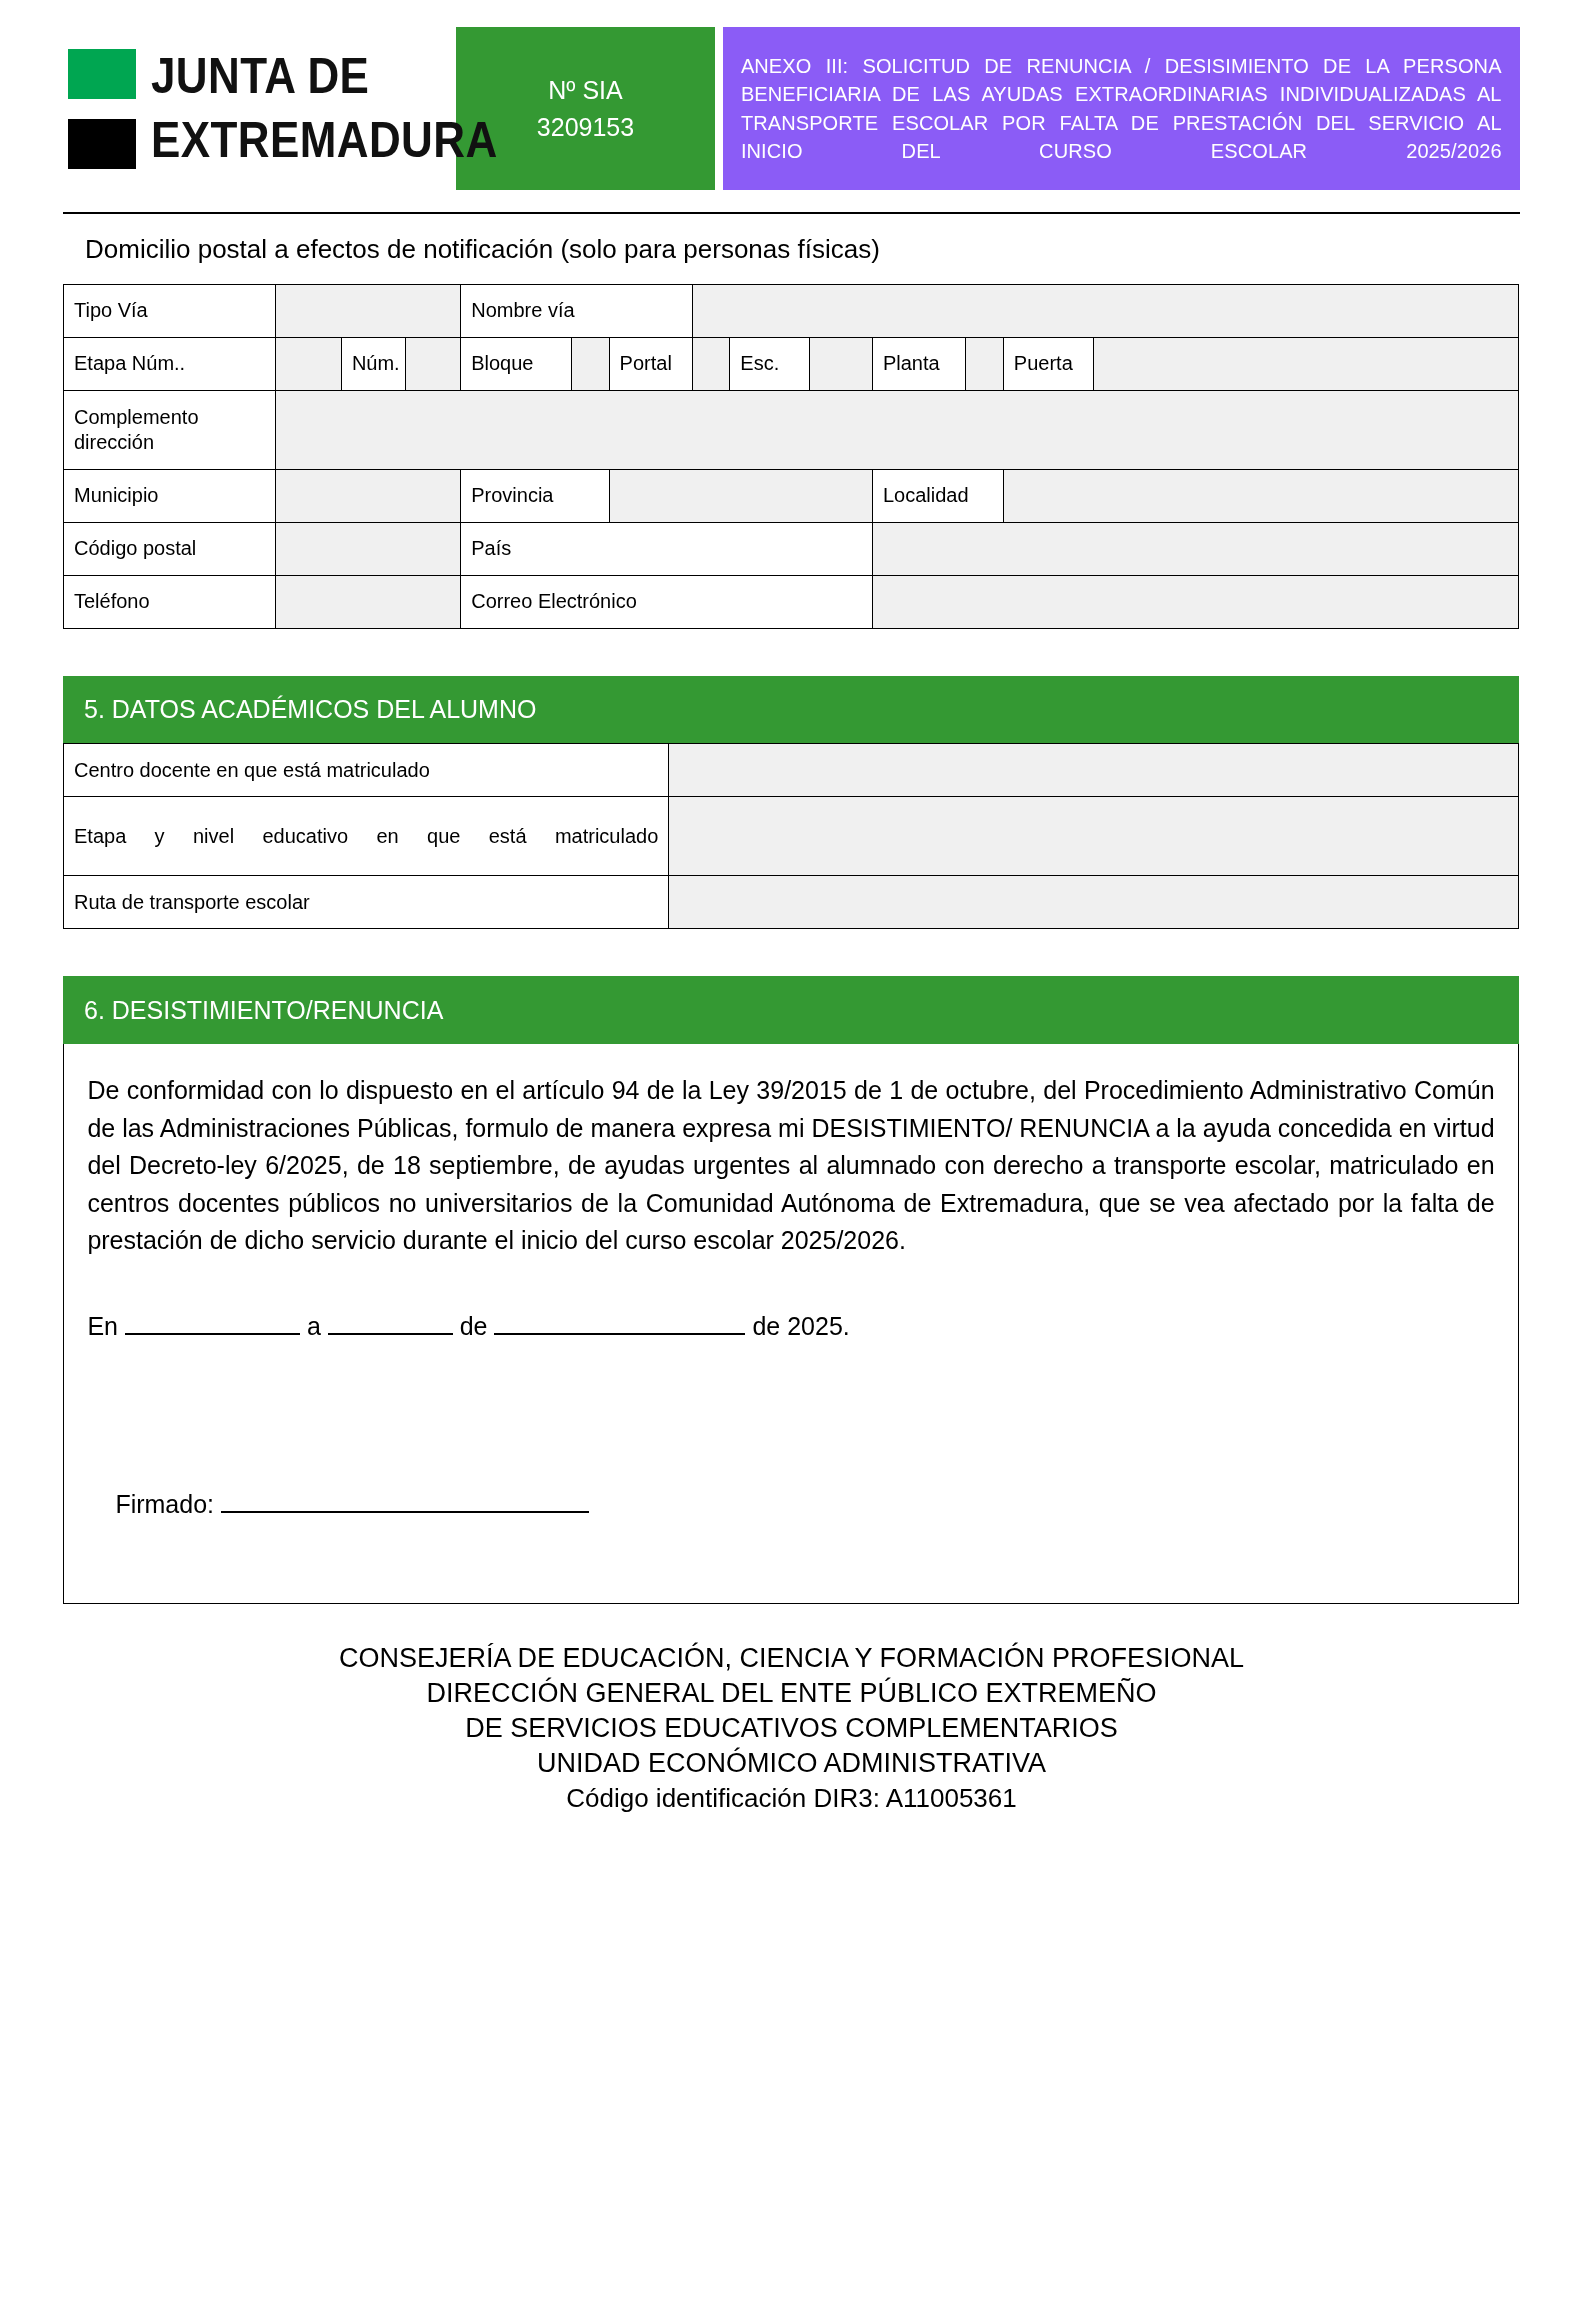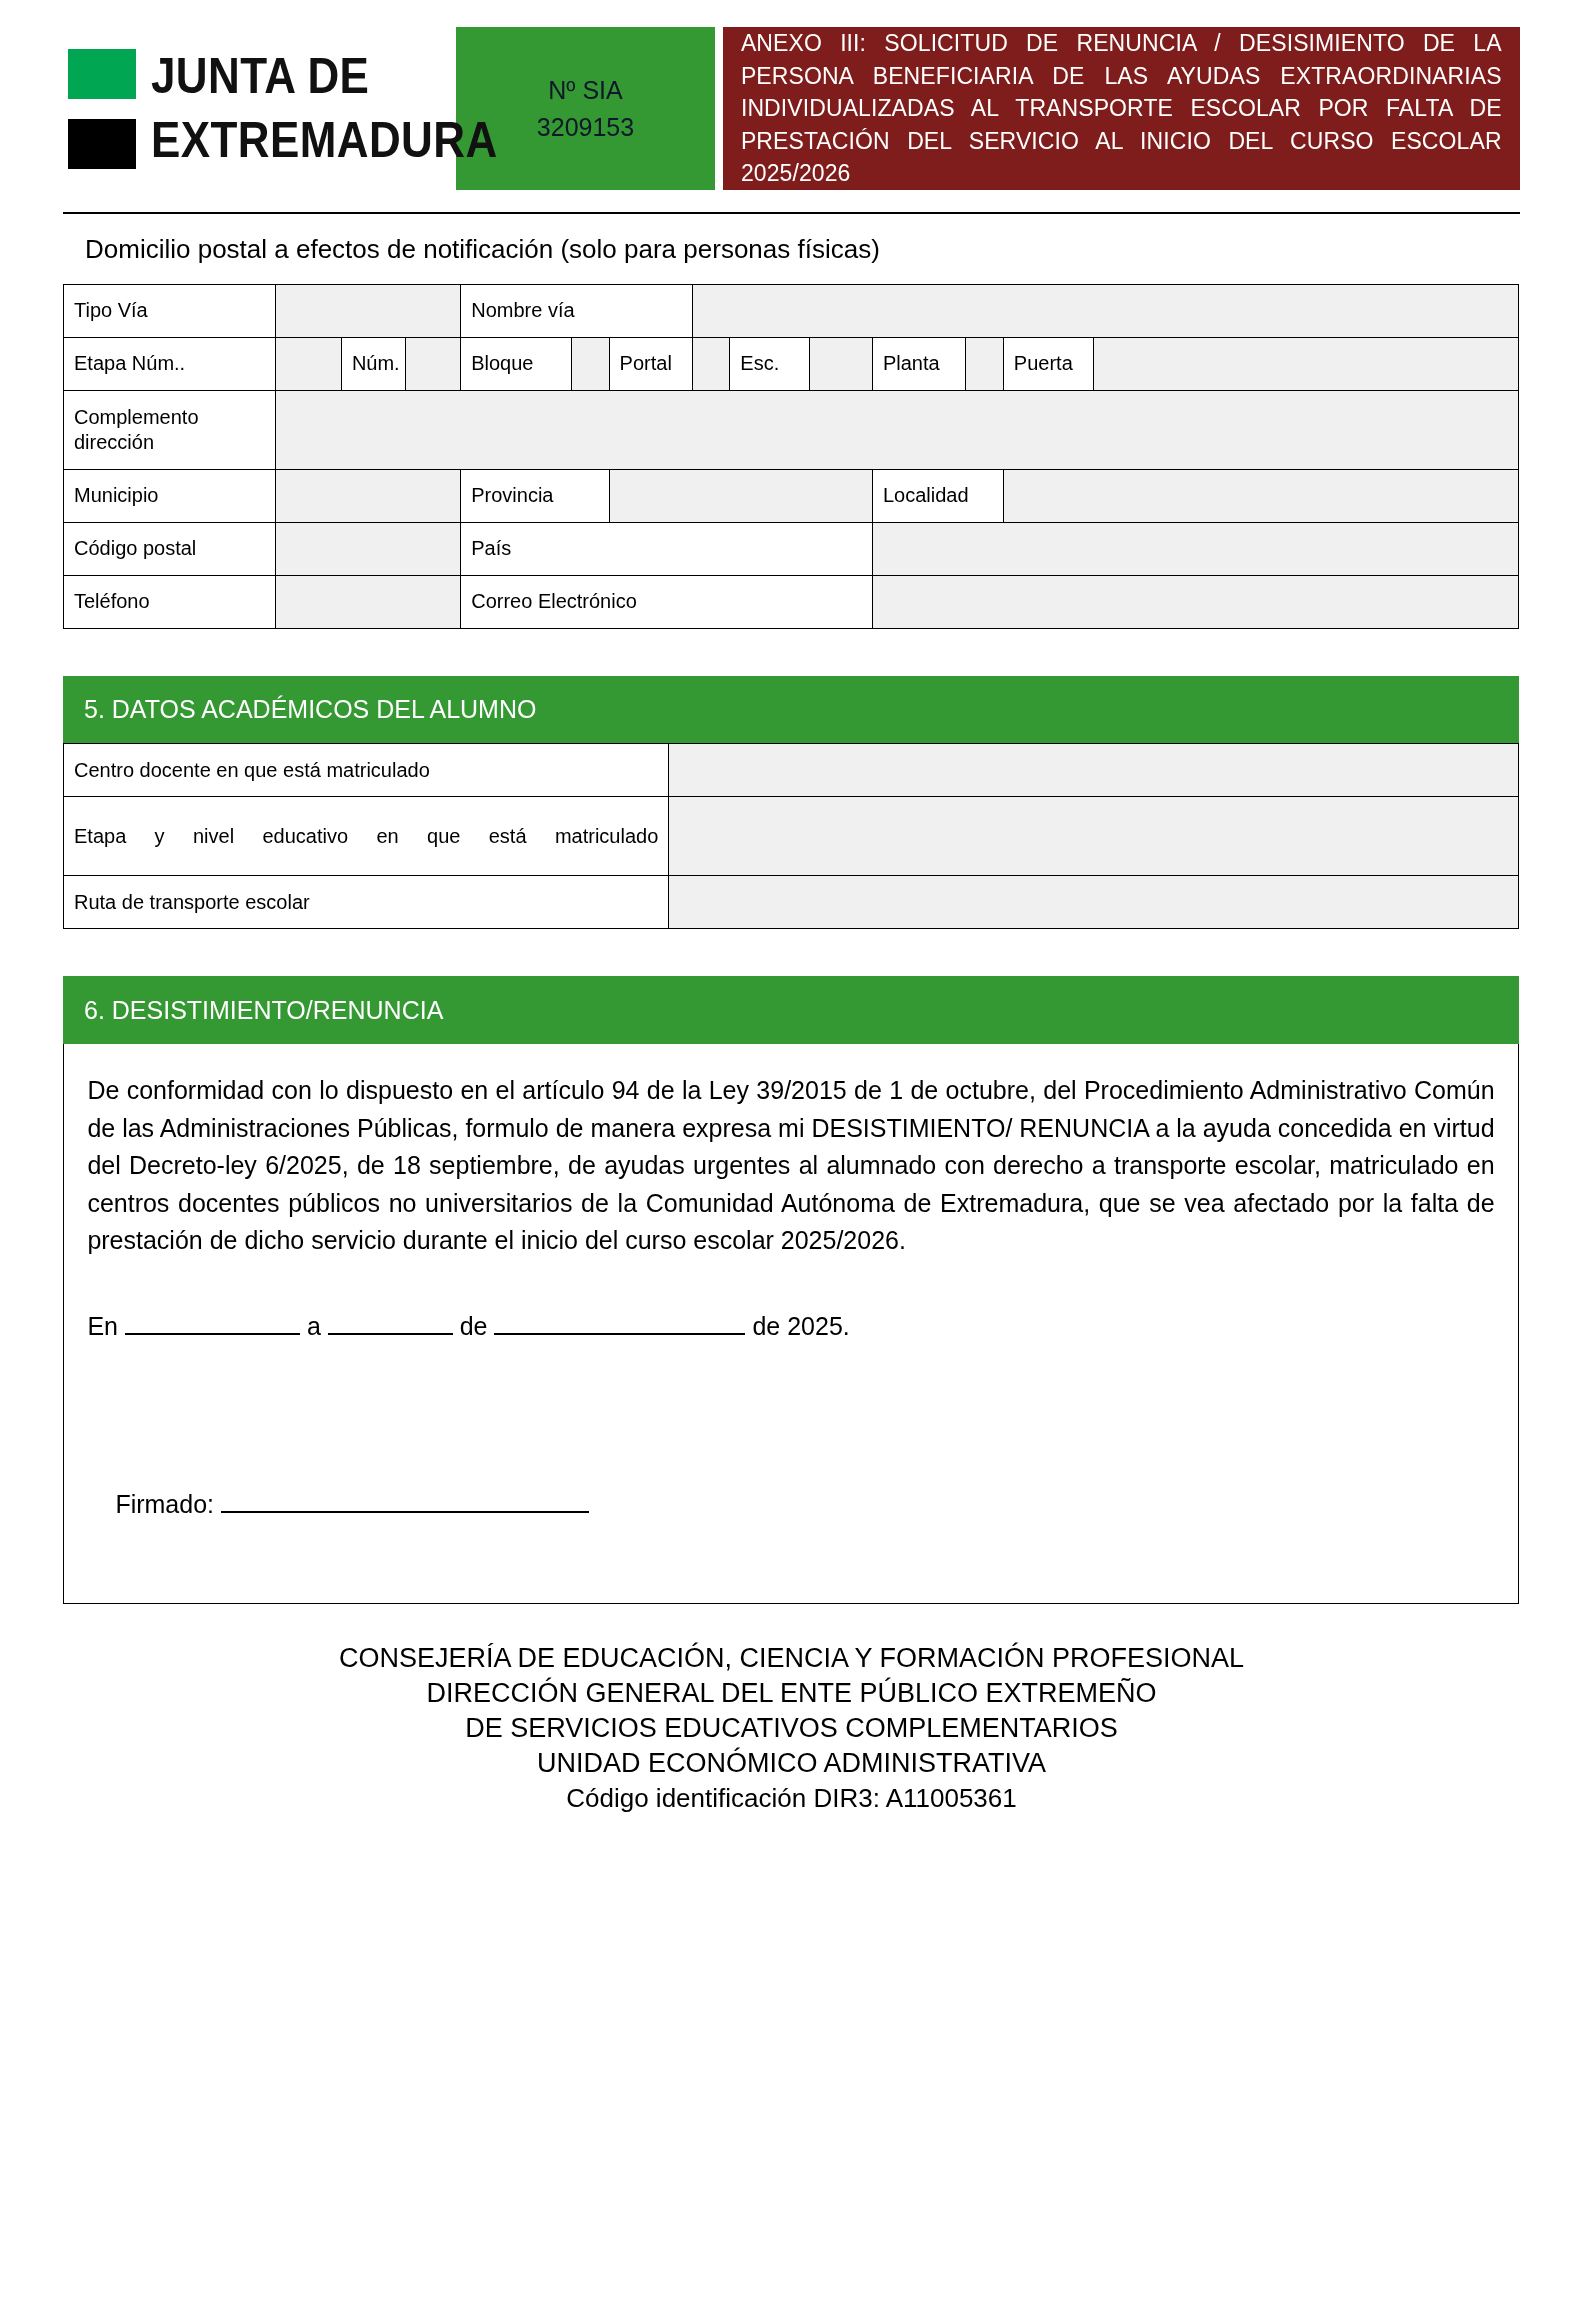--- a/index.html
+++ b/index.html
@@ -61,35 +61,35 @@
     font-size: 44px;
     color: #111;
     transform: scaleY(1.12);
     transform-origin: left center;
   }
   .logo-words .l1 { margin-bottom: 18.4px; }
 
   .sia-box {
     width: 259px;
     background: #349933;
-    color: #0f172a;
+    color: #ffffff;
     display: flex;
     flex-direction: column;
     align-items: center;
     justify-content: center;
     font-size: 25px;
     line-height: 1.45;
     margin-right: 7.5px;
   }
 
   .anexo-box {
     flex: 1;
-    background: #7f1d1d;
+    background: #8b5cf6;
     color: #ffffff;
-    font-size: 23px;
+    font-size: 20px;
     line-height: 1.42;
     padding: 15px 18.4px 15px 18.4px;
     text-align: justify;
     text-align-last: justify;
     letter-spacing: 0.1px;
     display: flex;
     align-items: center;
   }
   .anexo-box > span { display: block; width: 100%; }
 

